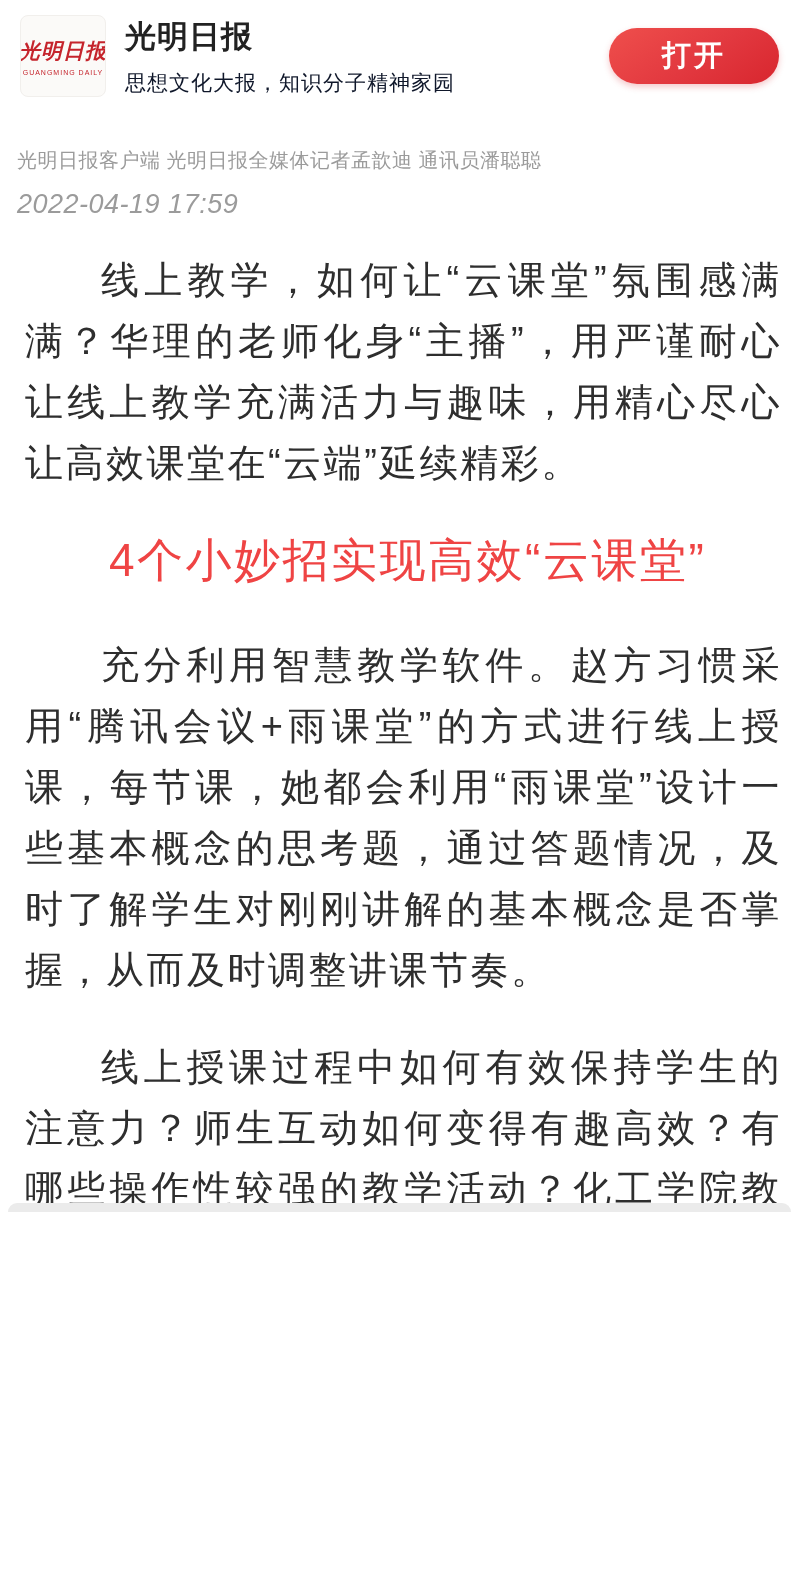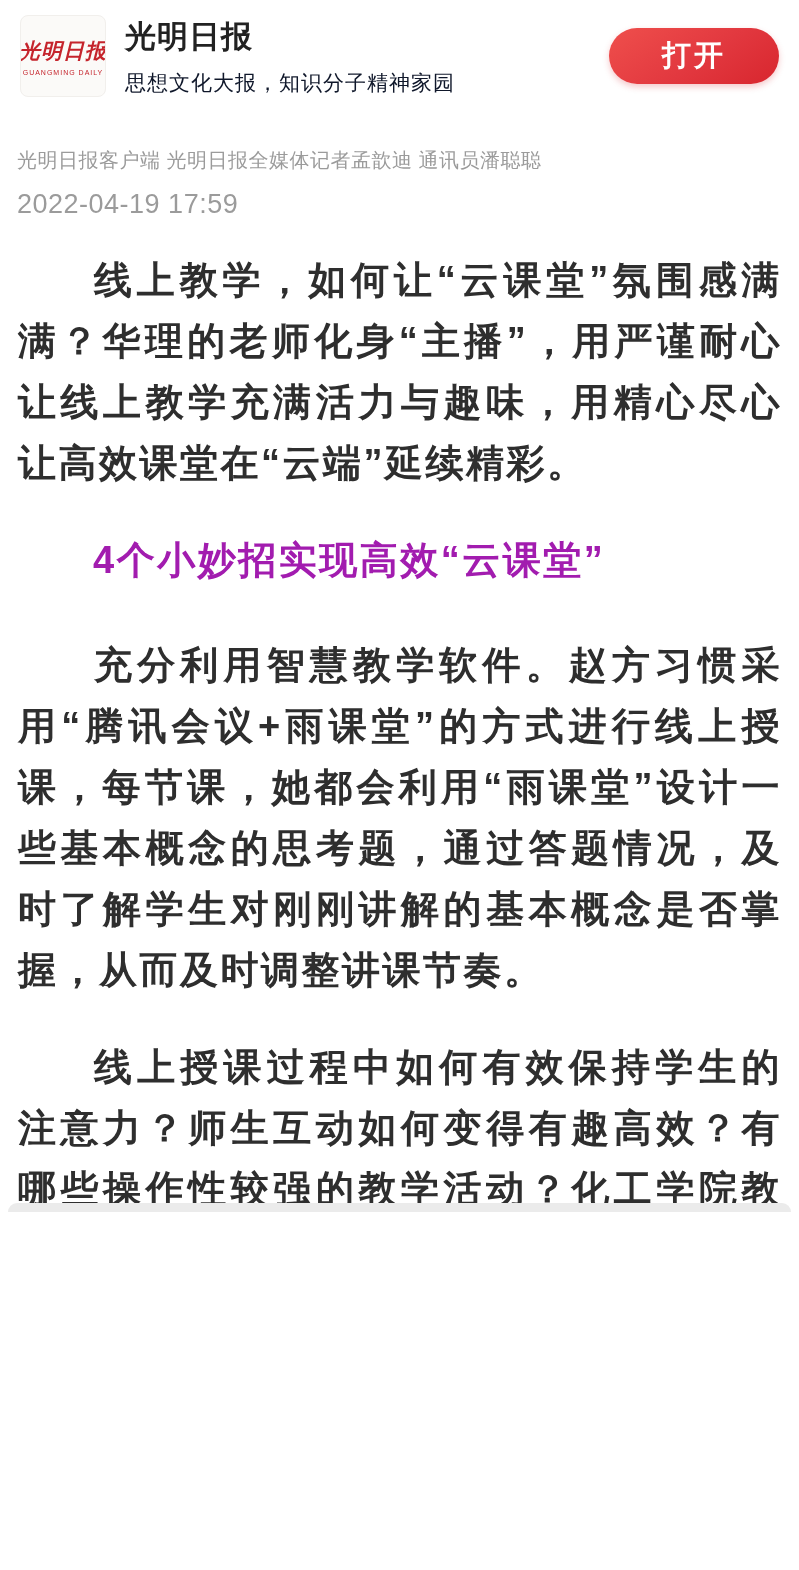--- a/index.html
+++ b/index.html
@@ -100,32 +100,33 @@
     font-size: 20px;
     color: #9b9b9b;
     letter-spacing: 0.5px;
     white-space: nowrap;
   }
   .date {
     margin-top: 15px;
     font-size: 27px;
     color: #9b9b9b;
     letter-spacing: 0.5px;
+    font-style: italic;
   }
   .article-body { margin-top: 30px; }
   .blk {
     font-size: 38px;
     line-height: 61px;
     color: #2e2e2e;
     letter-spacing: 2.5px;
     text-align: justify;
     text-indent: 2em;
   }
-  .blk.p { font-weight: 700; margin: 0 0 36px 1px; }
-  .blk.h { font-weight: 700; color: #a21caf; margin: 8px 0 44px 0; font-size: 38px; }
+  .blk.p { font-weight: 400; margin: 0 0 36px 8px; }
+  .blk.h { font-weight: 400; color: #ef4444; margin: 8px 0 44px 0; font-size: 46px; }
 
   
   .bottom-strip {
     position: absolute;
     left: 8px;
     right: 8px;
     bottom: 0;
     height: 9px;
     background: #ebebeb;
     border-radius: 12px 12px 0 0;

